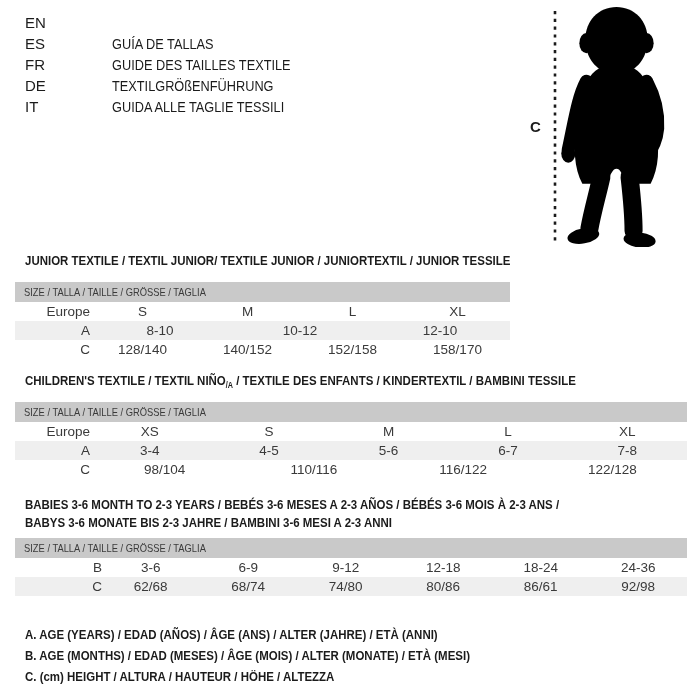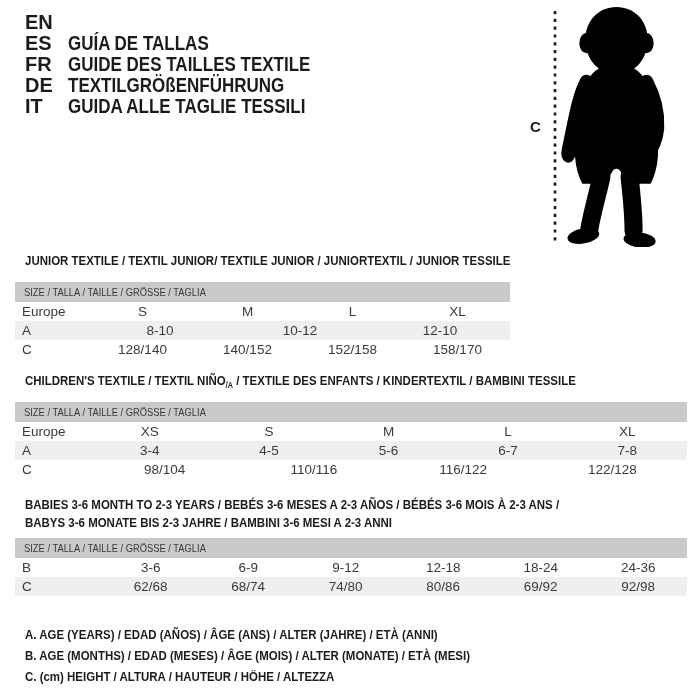--- a/index.html
+++ b/index.html
@@ -15,21 +15,21 @@
     color:var(--ink);
     position:relative;overflow:hidden;
   }
   .page{position:absolute;inset:0;}
 
   
   .cond{display:inline-block;transform:scaleX(0.85);transform-origin:0 50%;white-space:nowrap;}
 
   
   .lang-list{position:absolute;left:25px;top:12px;}
-  .lang-row{display:flex;height:21px;line-height:21px;font-weight:700;font-size:20px;}
+  .lang-row{display:flex;height:21px;line-height:21px;font-weight:400;font-size:15px;gap:44px;}
   .lang-code{width:43px;flex:0 0 43px;}
   .lang-label .cond{transform-origin:0 50%;}
 
   
   .figure{position:absolute;left:0;top:0;width:700px;height:250px;pointer-events:none;}
   .measure-line{position:absolute;left:552px;top:9px;}
   .c-label{position:absolute;left:530px;top:118px;font-size:15px;font-weight:700;}
   .silhouette{position:absolute;left:561px;top:6px;}
 
   
@@ -40,21 +40,21 @@
   .sec-title{margin-left:10px;margin-bottom:12px;font-size:13.5px;font-weight:700;}
   .s3 .sec-title{margin-bottom:6px;}
   .title-line{height:18px;line-height:18px;}
   .sub{font-size:8.5px;vertical-align:-3px;font-weight:700;}
 
   .size-bar{height:20px;line-height:20px;background:var(--bar);color:var(--table-ink);
             padding-left:9px;font-size:11px;font-weight:400;}
   .rows{width:100%;}
   .trow{display:flex;height:19px;line-height:19px;font-size:13.5px;color:var(--table-ink);}
   .rows .trow:nth-child(2){background:var(--shade);}
-  .cell-label{flex:0 0 68px;padding-left:7px;text-align:left;}
+  .cell-label{flex:0 0 68px;padding-left:7px;text-align:right;}
   .s3 .cell-label{flex:0 0 80px;}
   .cell{flex:1 1 0;text-align:center;}
 
   
   .notes{position:absolute;left:25px;top:624px;}
   .note-line{height:21px;line-height:21px;font-size:13.5px;font-weight:700;}
 </style>
 </head>
 <body>
 
@@ -181,21 +181,21 @@
           <div class="cell">12-18</div>
           <div class="cell">18-24</div>
           <div class="cell">24-36</div>
         </div>
         <div class="trow">
           <div class="cell-label">C</div>
           <div class="cell">62/68</div>
           <div class="cell">68/74</div>
           <div class="cell">74/80</div>
           <div class="cell">80/86</div>
-          <div class="cell">69/92</div>
+          <div class="cell">86/61</div>
           <div class="cell">92/98</div>
         </div>
       </div>
   </section>
 
   <div class="notes">
       <div class="note-line"><span class="cond">A. AGE (YEARS) / EDAD (AÑOS) / ÂGE (ANS) / ALTER (JAHRE) / ETÀ (ANNI)</span></div>
       <div class="note-line"><span class="cond">B. AGE (MONTHS) / EDAD (MESES) / ÂGE (MOIS) / ALTER (MONATE) / ETÀ (MESI)</span></div>
       <div class="note-line"><span class="cond">C. (cm) HEIGHT / ALTURA / HAUTEUR / HÖHE / ALTEZZA</span></div>
     </div>

